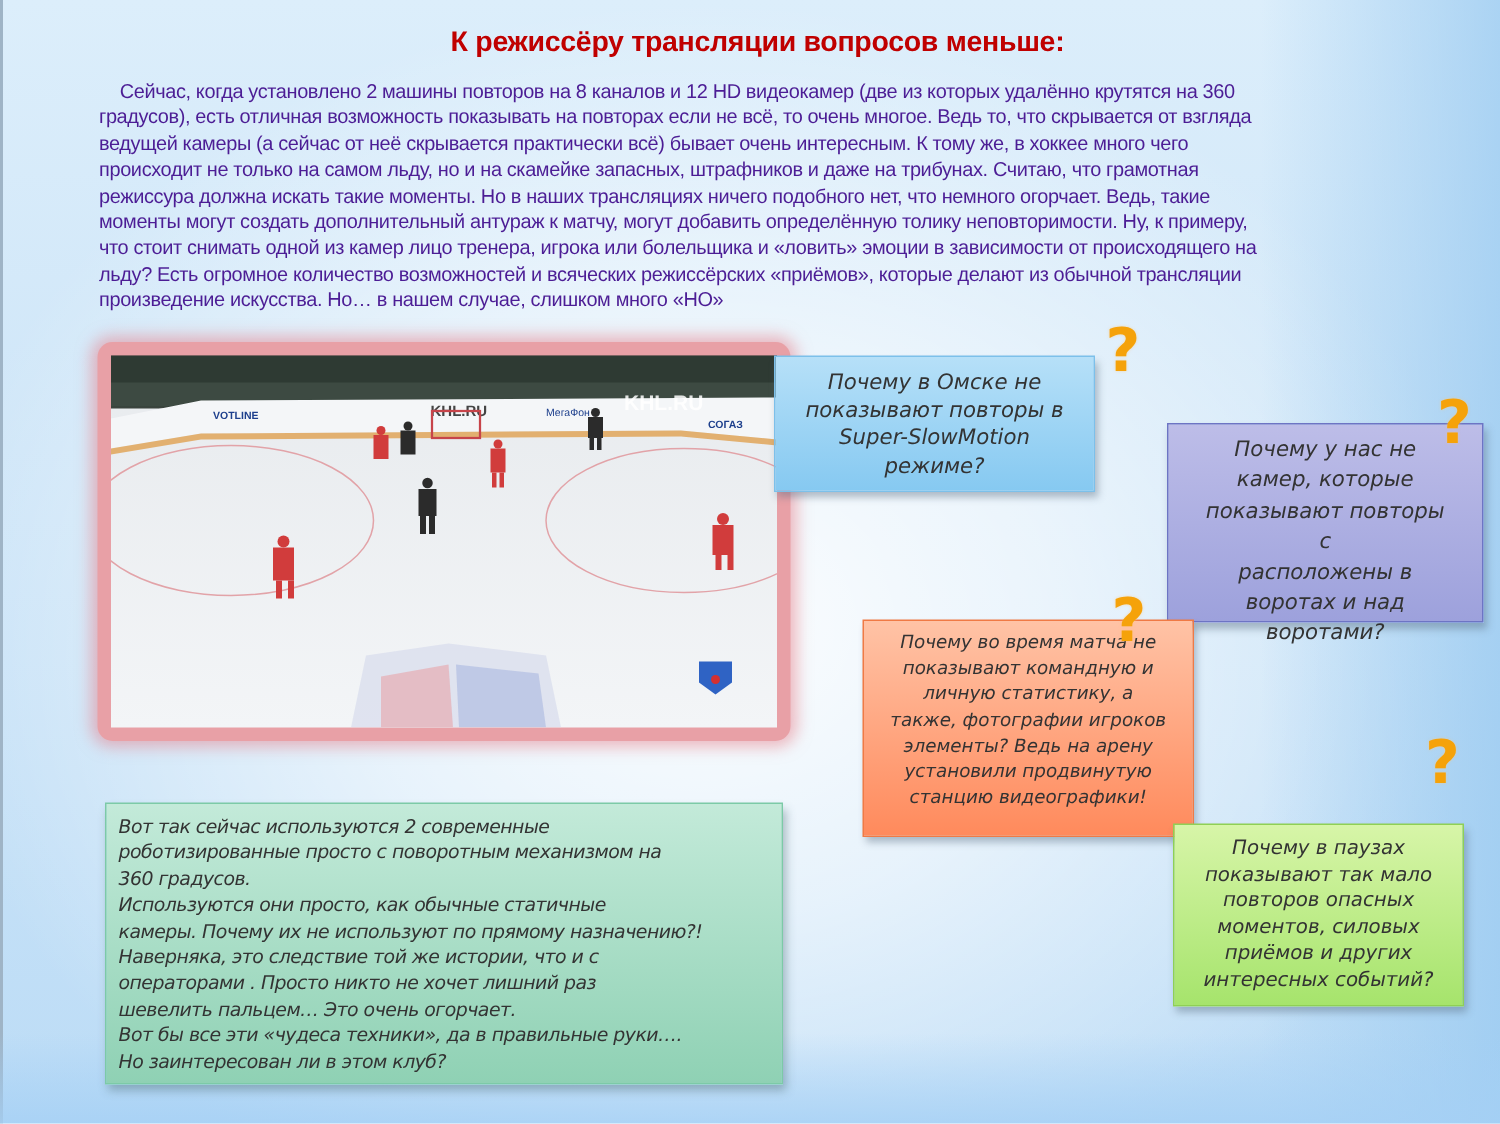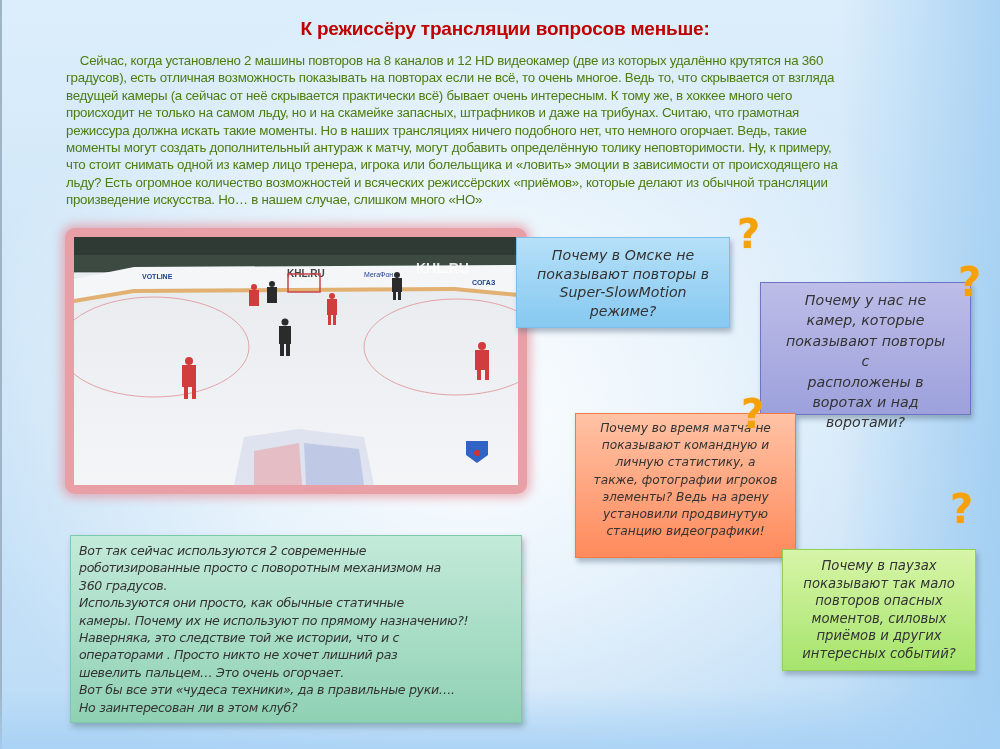--- a/index.html
+++ b/index.html
@@ -18,21 +18,21 @@
     .glow-b {
       position:absolute; left:0; bottom:0; width:1000px; height:60px;
       background: linear-gradient(180deg, rgba(170,210,245,0) 0%, rgba(165,208,245,0.8) 100%);
     }
     .title {
       position:absolute; left:0; top:18px; width:1010px; text-align:center;
       font-size:19px; font-weight:bold; color:#c00000; letter-spacing:-0.2px;
     }
     .intro {
       position:absolute; left:66px; top:52px; width:900px;
-      font-size:13.3px; line-height:17.4px; color:#4d7c0f; text-align:left;
+      font-size:13.3px; line-height:17.4px; color:#4c1d95; text-align:left;
       font-family: "Liberation Sans", sans-serif; letter-spacing:-0.25px;
     }
     .intro p { margin:0; text-indent:0; }
     .photo-frame {
       position:absolute; left:65px; top:228px; width:462px; height:266px;
       background:#e8a0a6; border-radius:10px;
       box-shadow: 0 0 10px 4px rgba(230,130,140,0.55);
     }
     .photo {
       position:absolute; left:9px; top:9px; width:444px; height:248px; overflow:hidden;
@@ -40,21 +40,21 @@
     }
     .photo svg { position:absolute; left:0; top:0; }
     .qbox {
       position:absolute; text-align:center; font-style:italic; color:#333;
       font-family: "DejaVu Sans", sans-serif; font-size:13.2px; line-height:18.2px;
       box-shadow: 2px 4px 5px rgba(90,110,130,0.45);
       box-sizing:border-box;
     }
     .q1 { left:516px; top:237px; width:214px; height:91px; padding:8px 8px 0;
           background:linear-gradient(180deg,#b6e0f8 0%,#86c9f1 100%); border:1px solid #7cc0ea; font-size:14.2px; line-height:18.6px;}
-    .q2 { left:760px; top:282px; width:211px; height:133px; padding:7px 20px 0;
+    .q2 { left:778px; top:282px; width:211px; height:133px; padding:7px 20px 0;
           background:linear-gradient(180deg,#bdbde8 0%,#9da1dc 100%); border:1px solid #6d74c4; font-size:14.2px; line-height:20.4px;}
     .q3 { left:544px; top:413px; width:221px; height:145px; padding:6px 6px 0;
           background:linear-gradient(180deg,#ffc3a6 0%,#ff8a5c 100%); border:1px solid #f07a45; font-size:12.2px; line-height:17.2px;margin-left:31px;}
     .q4 { left:782px; top:510px; width:194px; height:122px; padding:7px 6px 0;
           background:linear-gradient(180deg,#d7f5a8 0%,#a6e46c 100%); border:1px solid #8fd055; font-size:13.2px; line-height:17.6px;margin-top:39px;}
     .qmark {
       position:absolute; font-family:"DejaVu Sans", sans-serif; font-weight:bold;
       font-size:40px; line-height:40px; color:#f5a20a;
       text-shadow: 0 0 2px rgba(255,200,120,0.6);
     }

